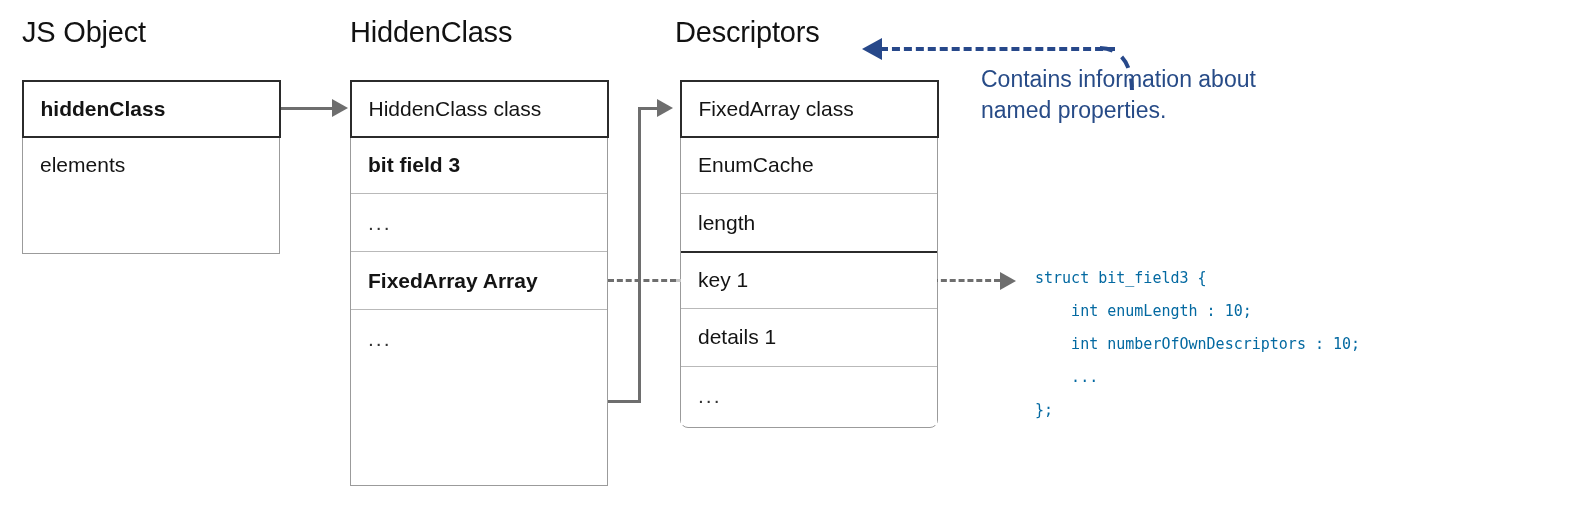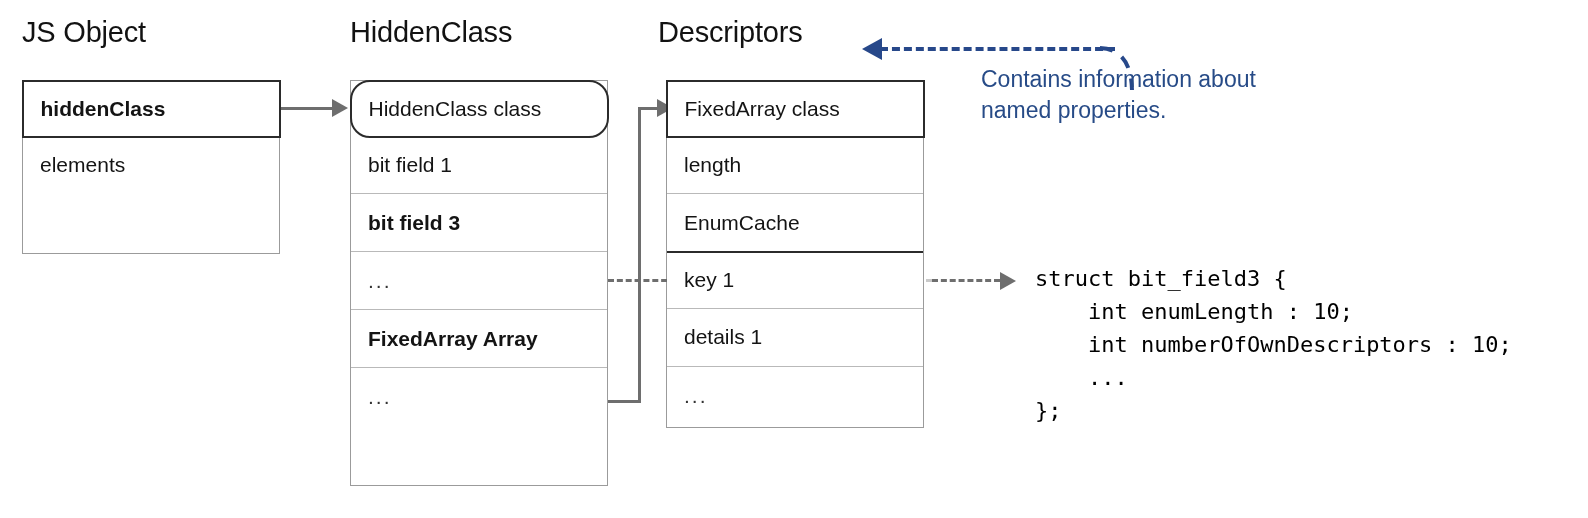--- a/index.html
+++ b/index.html
@@ -103,55 +103,54 @@
     position: absolute;
     height: 0;
     border-top: 4px dashed #27488a;
   }
   .blue-curve { position: absolute; }
 
   
   .code {
     position: absolute;
     font-family: "DejaVu Sans Mono", monospace;
-    font-size: 22px;
+    font-size: 15px;
     line-height: 33px;
-    color: #000000;
+    color: #0369a1;
     white-space: pre;
   }
 </style>
 </head>
 <body>
 
 <div id="root">
 
   <div class="col-title" style="left:22px; top:16px;">JS Object</div>
 
   <div class="col-title" style="left:350px; top:16px;">HiddenClass</div>
 
-  <div class="col-title" style="left:658px; top:16px;">Descriptors</div>
+  <div class="col-title" style="left:675px; top:16px;">Descriptors</div>
 
   <div class="struct" id="js-object-struct" style="left:22px; top:80px; width:258px; height:174px;">
     <div class="row head strong" style="height:58px;">hiddenClass</div>
     <div class="row" style="height:58px;">elements</div>
   </div>
 
   <div class="struct" id="hiddenclass-struct" style="left:350px; top:80px; width:258px; height:406px;">
-    <div class="row head" style="height:58px;border-radius:20px;">HiddenClass class</div>
-    <div class="row" style="height:58px;">bit field 1</div>
+    <div class="row head" style="height:58px;">HiddenClass class</div>
     <div class="row strong" style="height:58px;">bit field 3</div>
     <div class="row dots" style="height:58px;">...</div>
     <div class="row strong" style="height:58px;">FixedArray Array</div>
     <div class="row dots" style="height:58px;">...</div>
   </div>
 
-  <div class="struct" id="descriptors-struct" style="left:666px; top:80px; width:258px; height:348px;">
+  <div class="struct" id="descriptors-struct" style="left:680px; top:80px; width:258px; height:348px;border-radius:8px;">
     <div class="row head" style="height:58px;">FixedArray class</div>
+    <div class="row" style="height:58px;">EnumCache</div>
     <div class="row" style="height:58px;">length</div>
-    <div class="row" style="height:58px;">EnumCache</div>
     <div class="row thick-top" style="height:58px;">key 1</div>
     <div class="row" style="height:58px;">details 1</div>
     <div class="row dots" style="height:58px;">...</div>
   </div>
 
   <div class="gline h" style="left:280px; top:107px; width:52px;"></div>
   <div class="garrow" style="left:332px; top:99px;"></div>
 
   <div class="gline h" style="left:608px; top:400px; width:33px;"></div>
   <div class="gline v" style="left:638px; top:107px; height:296px;"></div>

